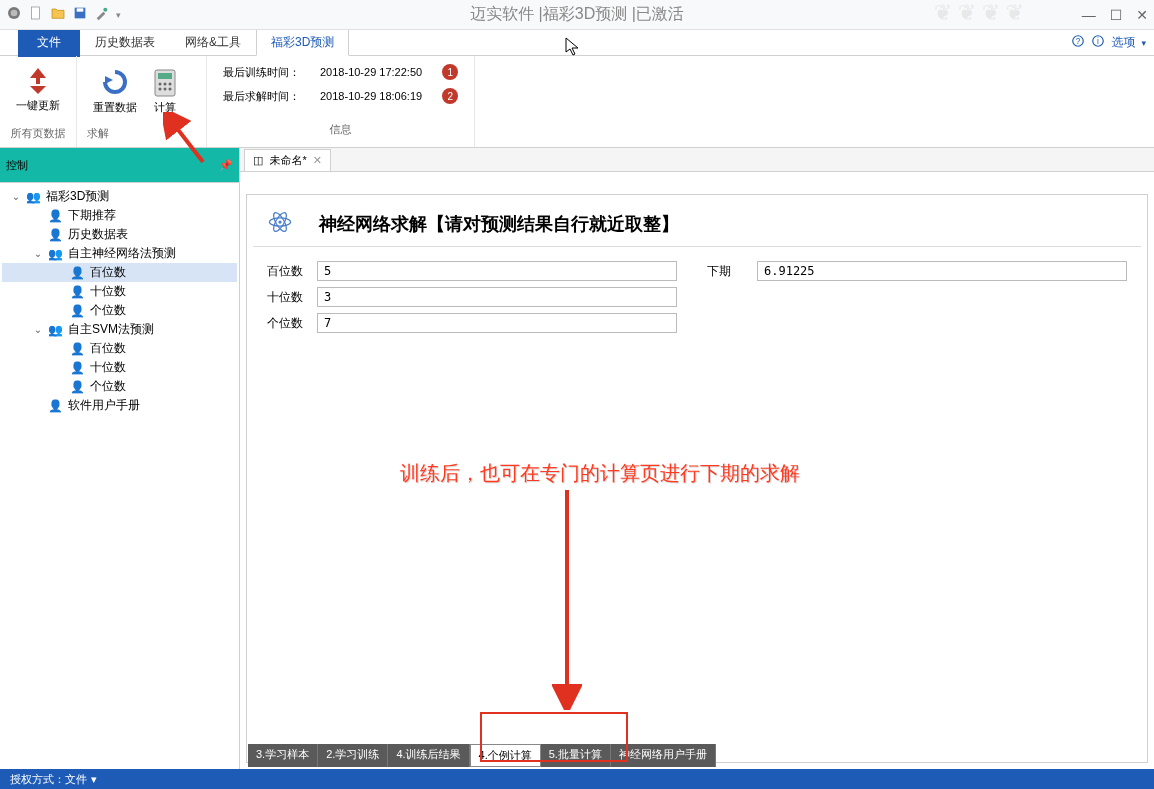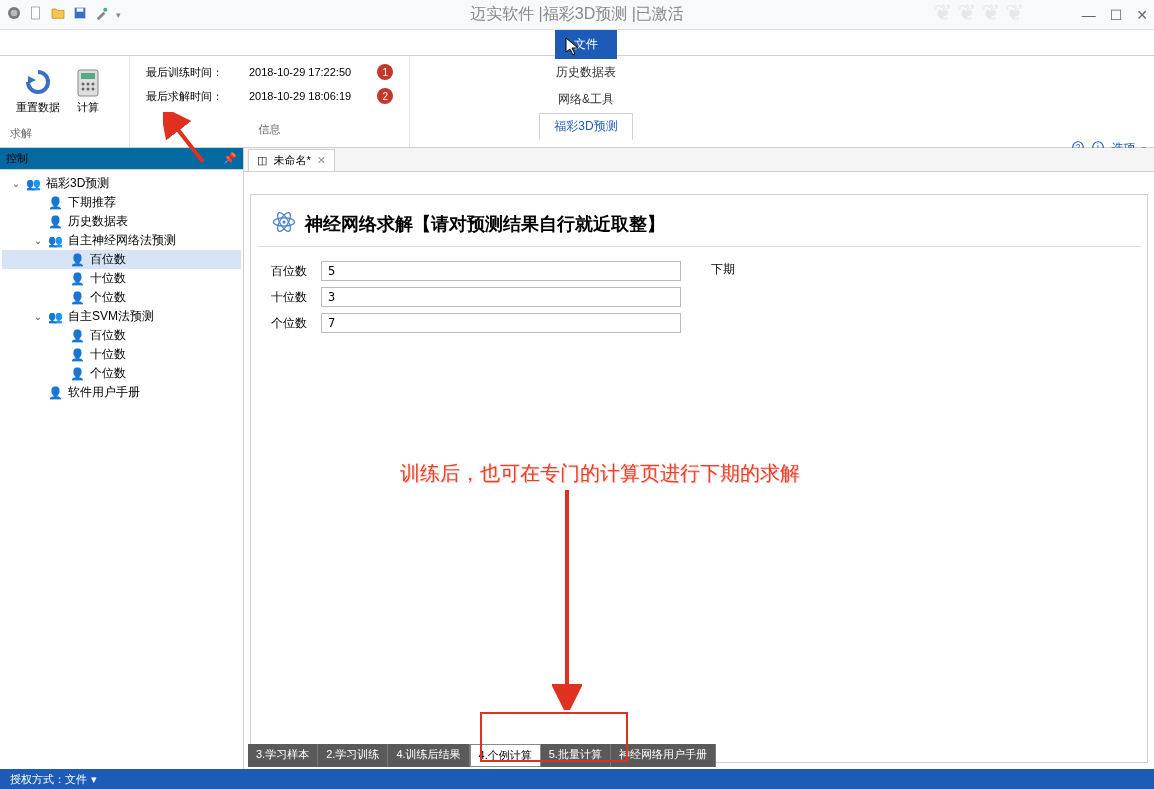--- a/index.html
+++ b/index.html
@@ -8,60 +8,60 @@
 
 .titlebar { height: 30px; background: #f8f9fa; display: flex; align-items: center; padding: 0 6px; border-bottom: 1px solid #e0e0e0; position: relative; }
 .titlebar .qat { display: flex; gap: 6px; align-items: center; }
 .titlebar .app-title { position: absolute; left: 50%; transform: translateX(-50%); color: #888; font-size: 16px; }
 .titlebar .win-controls { margin-left: auto; display: flex; gap: 14px; color: #666; font-size: 14px; }
 .titlebar .win-controls span { cursor: pointer; }
 .qat-icon svg { width: 16px; height: 16px; }
 .deco { position: absolute; right: 130px; top: 0; color: #e8e8e8; font-size: 22px; font-family: serif; }
 
 
-.ribbon-tabs { height: 26px; display: flex; align-items: center; border-bottom: 1px solid #d0d0d0; padding-left: 18px; flex-direction: column; }
+.ribbon-tabs { height: 26px; display: flex; align-items: center; border-bottom: 1px solid #d0d0d0; padding-left: 18px; }
 .ribbon-tab { padding: 4px 14px; font-size: 12px; color: #333; cursor: pointer; border: 1px solid transparent; }
 .ribbon-tab.file { background: #1e5bb6; color: #fff; padding: 5px 18px; }
 .ribbon-tab.active { color: #1e5bb6; border: 1px solid #d0d0d0; border-bottom: 1px solid #fff; background: #fff; }
 .ribbon-right { margin-left: auto; display: flex; align-items: center; gap: 6px; padding-right: 8px; color: #1e5bb6; }
 .ribbon-right svg { width: 14px; height: 14px; }
 
 
 .ribbon-panel { height: 92px; display: flex; border-bottom: 1px solid #d0d0d0; background: #fff; }
 .ribbon-group { display: flex; flex-direction: column; align-items: center; padding: 4px 10px; border-right: 1px solid #e8e8e8; }
 .ribbon-group .group-label { font-size: 11px; color: #666; margin-top: auto; padding-bottom: 2px; }
 .ribbon-btn { display: flex; flex-direction: column; align-items: center; gap: 2px; padding: 4px 6px; cursor: pointer; }
 .ribbon-btn svg, .ribbon-btn .icon-big { width: 32px; height: 32px; }
 .ribbon-btn span { font-size: 11px; }
 .ribbon-group.info { flex-direction: column; padding: 8px 16px; }
-.info-row { display: flex; align-items: center; gap: 26px; font-size: 11px; margin-bottom: 8px; }
+.info-row { display: flex; align-items: center; gap: 20px; font-size: 11px; margin-bottom: 8px; }
 .info-row .badge { width: 16px; height: 16px; border-radius: 50%; background: #c0392b; color: #fff; display: inline-flex; align-items: center; justify-content: center; font-size: 10px; }
 
 
 .main { display: flex; height: calc(789px - 30px - 26px - 92px - 20px); }
 .sidebar { width: 244px; border-right: 1px solid #d0d0d0; display: flex; flex-direction: column; }
-.panel-header { height: 22px; background: #0369a1; border-bottom: 1px solid #d0d0d0; font-size: 11px; padding: 3px 6px; display: flex; align-items: center; }
+.panel-header { height: 35px; background: #14b8a6; border-bottom: 1px solid #d0d0d0; font-size: 11px; padding: 3px 6px; display: flex; align-items: center; }
 .panel-header .close { margin-left: auto; font-size: 11px; cursor: pointer; }
 .tree { padding: 4px 2px; font-size: 12px; }
 .tree-node { display: flex; align-items: center; gap: 4px; padding: 1px 2px; white-space: nowrap; }
 .tree-node .caret { width: 12px; text-align: center; color: #666; font-size: 10px; }
 .tree-node .caret.empty { visibility: hidden; }
 .tree-node.depth1 { padding-left: 8px; }
 .tree-node.depth2 { padding-left: 30px; }
 .tree-node.depth3 { padding-left: 52px; }
 .tree-node.selected { background: #d6e4f5; }
 .ticon { width: 16px; height: 16px; display: inline-flex; align-items: center; justify-content: center; }
 
 
 .docarea { flex: 1; display: flex; flex-direction: column; }
 .doc-tabs { height: 24px; background: #f5f5f5; border-bottom: 1px solid #d0d0d0; display: flex; align-items: flex-end; padding-left: 4px; }
 .doc-tab { background: #fff; border: 1px solid #d0d0d0; border-bottom: none; padding: 3px 8px; font-size: 11px; display: flex; align-items: center; gap: 6px; }
 .doc-tab .x { color: #999; font-size: 11px; cursor: pointer; }
 .doc-body { flex: 1; border: 1px solid #d0d0d0; margin: 22px 6px 6px; padding: 0; position: relative; background: #fff; }
-.doc-title-row { display: flex; align-items: center; gap: 8px; padding: 8px 14px; border-bottom: 1px solid #ddd; margin: 6px; }
+.doc-title-row { display: flex; align-items: center; gap: 26px; padding: 8px 14px; border-bottom: 1px solid #ddd; margin: 6px; }
 .doc-title-row .atom { color: #4a7ec9; }
 .doc-title-row h2 { font-size: 18px; font-weight: bold; }
 .form-area { display: flex; gap: 30px; padding: 8px 20px; }
 .form-col { }
 .form-row { display: flex; align-items: center; margin-bottom: 6px; }
 .form-row label { width: 50px; font-size: 12px; }
 .form-row input { width: 360px; border: 1px solid #bbb; padding: 2px 6px; font-size: 12px; font-family: monospace; }
 .form-col.right .form-row input { width: 370px; }
 
 
@@ -138,20 +138,30 @@
     <span><svg viewBox="0 0 24 24">
           <circle cx="12" cy="12" r="9" fill="none" stroke="#1e5bb6" stroke-width="2"></circle>
           <text x="12" y="17" text-anchor="middle" font-size="14" fill="#1e5bb6">i</text>
         </svg></span>
     <span>选项</span>
     <span style="font-size:9px;">▾</span>
   </div>
 </div>
 
 <div class="ribbon-panel">
+  <div class="ribbon-group">
+    <div class="ribbon-btn">
+      <svg viewBox="0 0 32 32">
+          <path d="M16 4 L8 14 L14 14 L14 20 L18 20 L18 14 L24 14 Z" fill="#c0392b"></path>
+          <path d="M8 22 L24 22 L16 30 Z" fill="#c0392b"></path>
+        </svg>
+      <span>一键更新</span>
+    </div>
+    <div class="group-label">所有页数据</div>
+  </div>
   <div class="ribbon-group" style="flex-direction:row;flex-wrap:wrap;width:130px;">
     <div style="display:flex;">
       <div class="ribbon-btn">
         <svg viewBox="0 0 32 32">
             <path d="M16 6 A10 10 0 1 1 6 16" fill="none" stroke="#3a6fc4" stroke-width="4"></path>
             <path d="M6 10 L6 18 L14 14 Z" fill="#3a6fc4"></path>
           </svg>
         <span>重置数据</span>
       </div>
       <div class="ribbon-btn">
@@ -283,20 +293,21 @@
               <input value="3" style="">
             </div>
           <div class="form-row">
               <label>个位数</label>
               <input value="7" style="">
             </div>
         </div>
         <div class="form-col right">
           <div class="form-row">
               <label>下期</label>
+              <input value="6.91225" style="">
             </div>
         </div>
       </div>
     </div>
   </div>
 </div>
 
 <div class="bottom-tabs">
   <div class="btab">3.学习样本</div>
   <div class="btab">2.学习训练</div>

